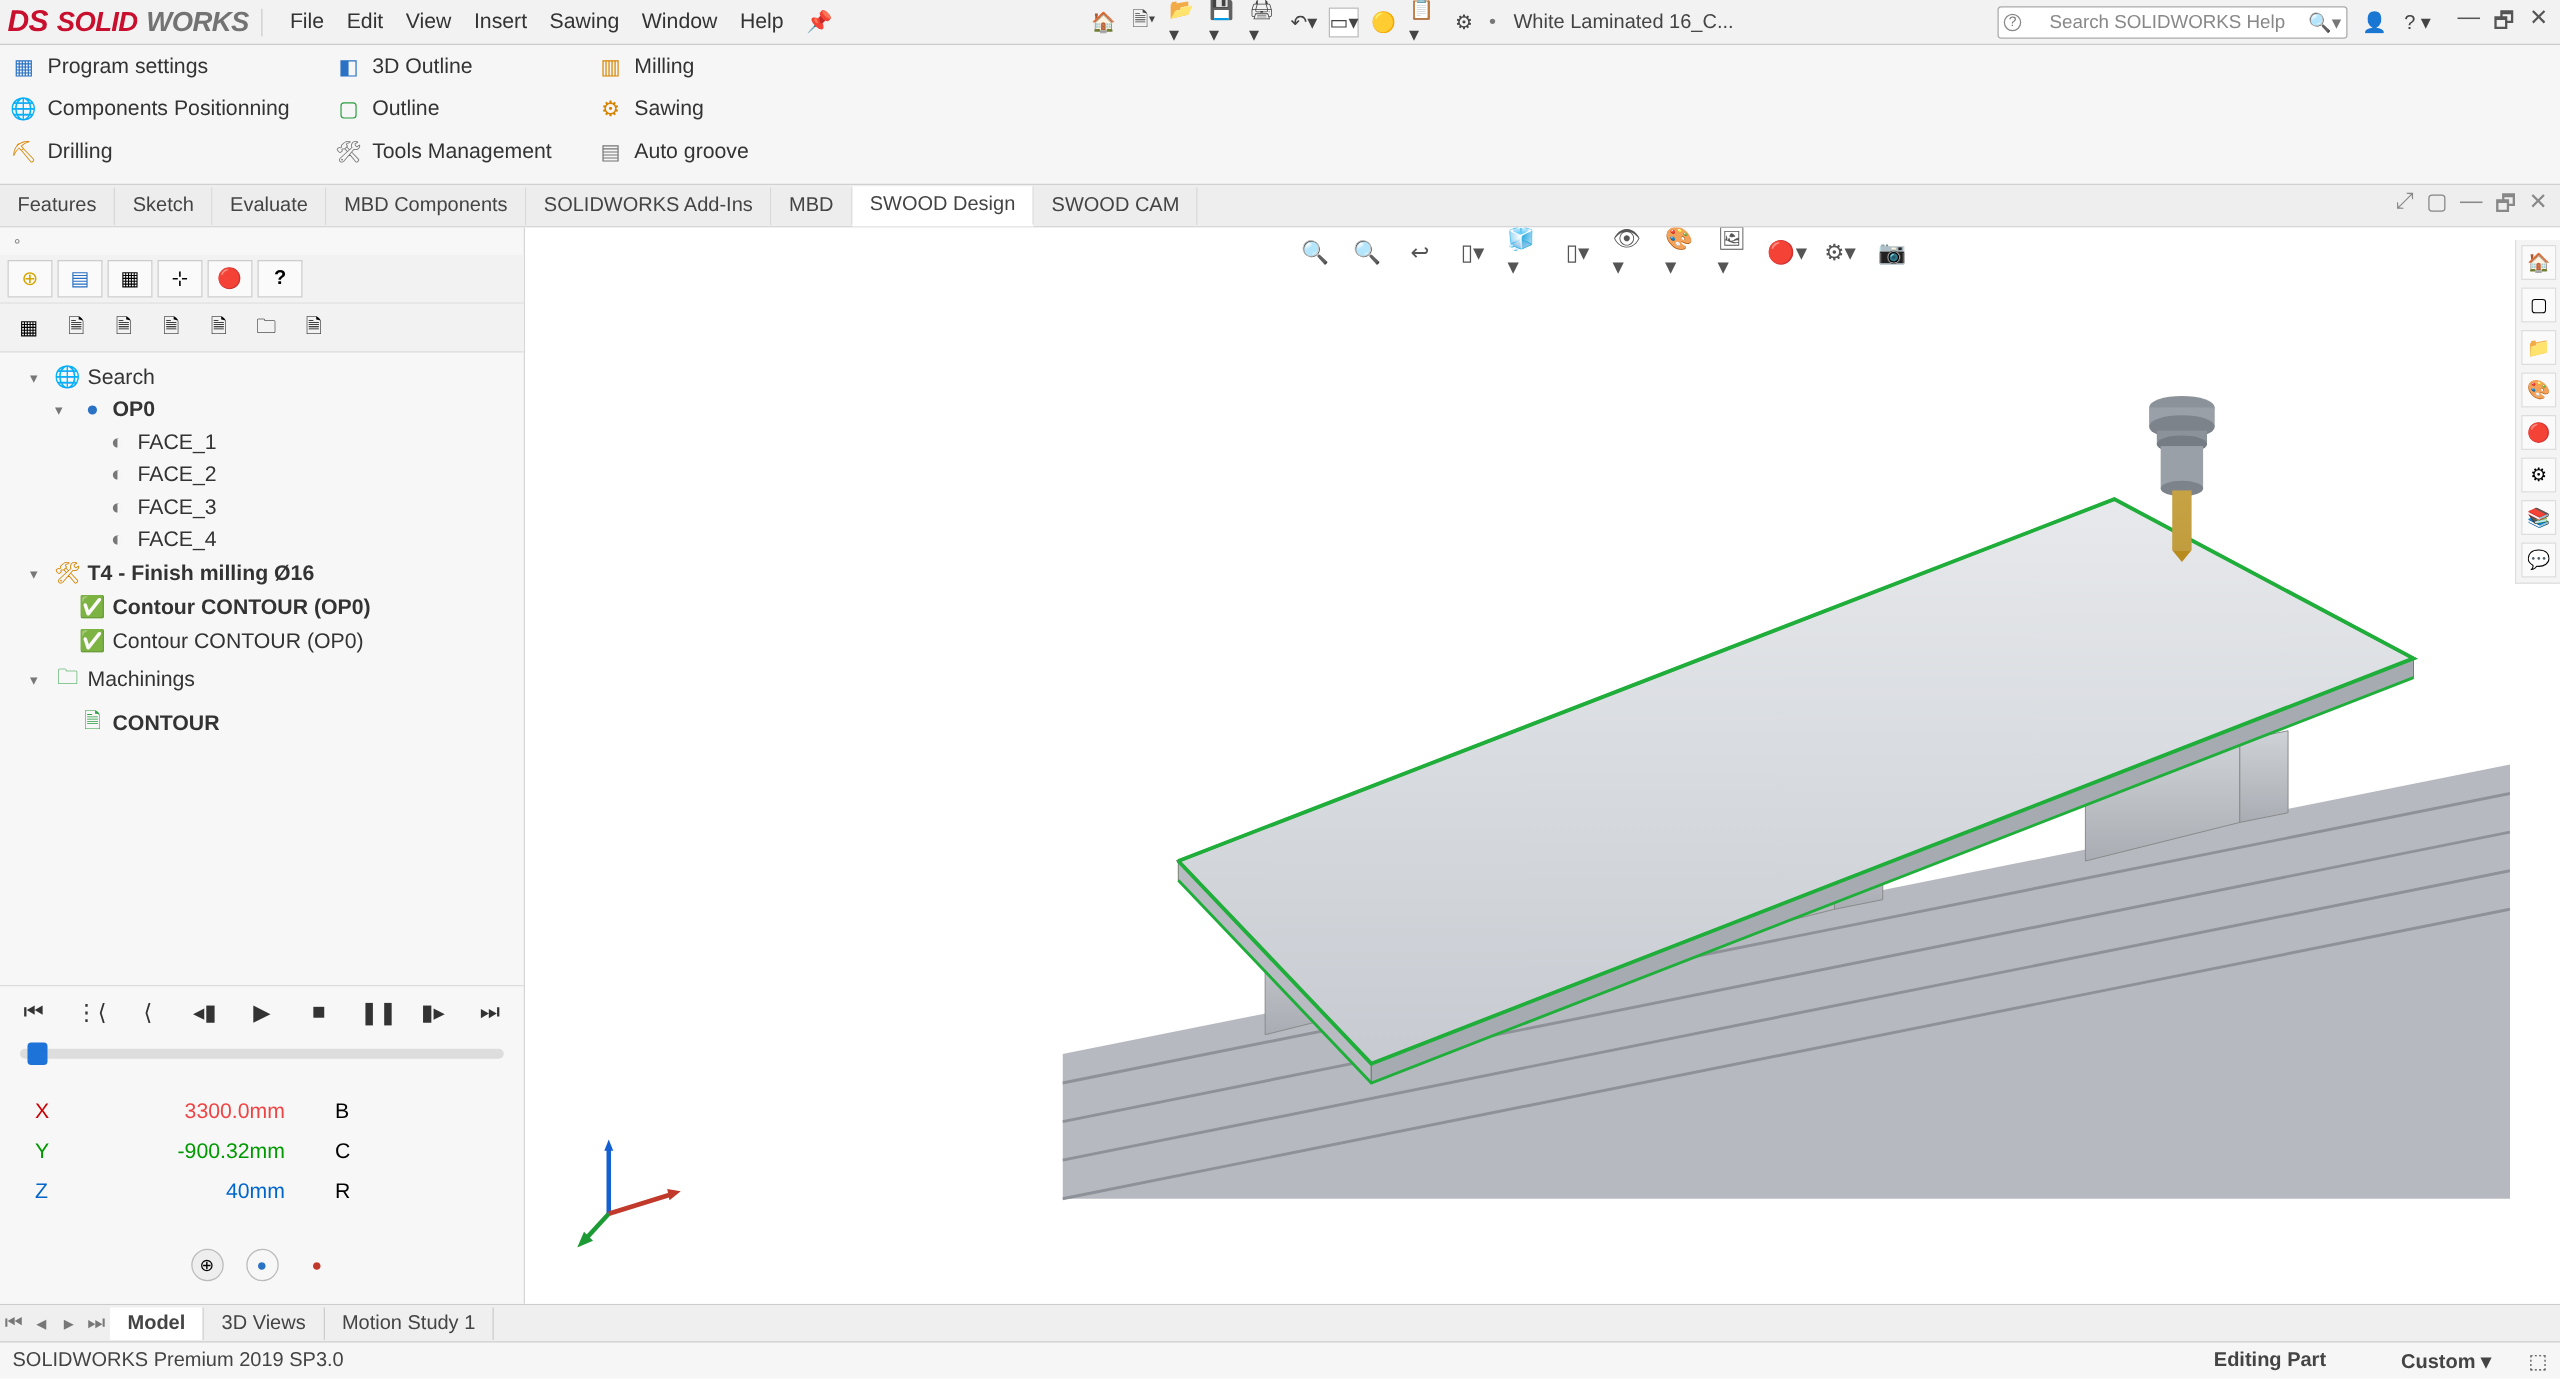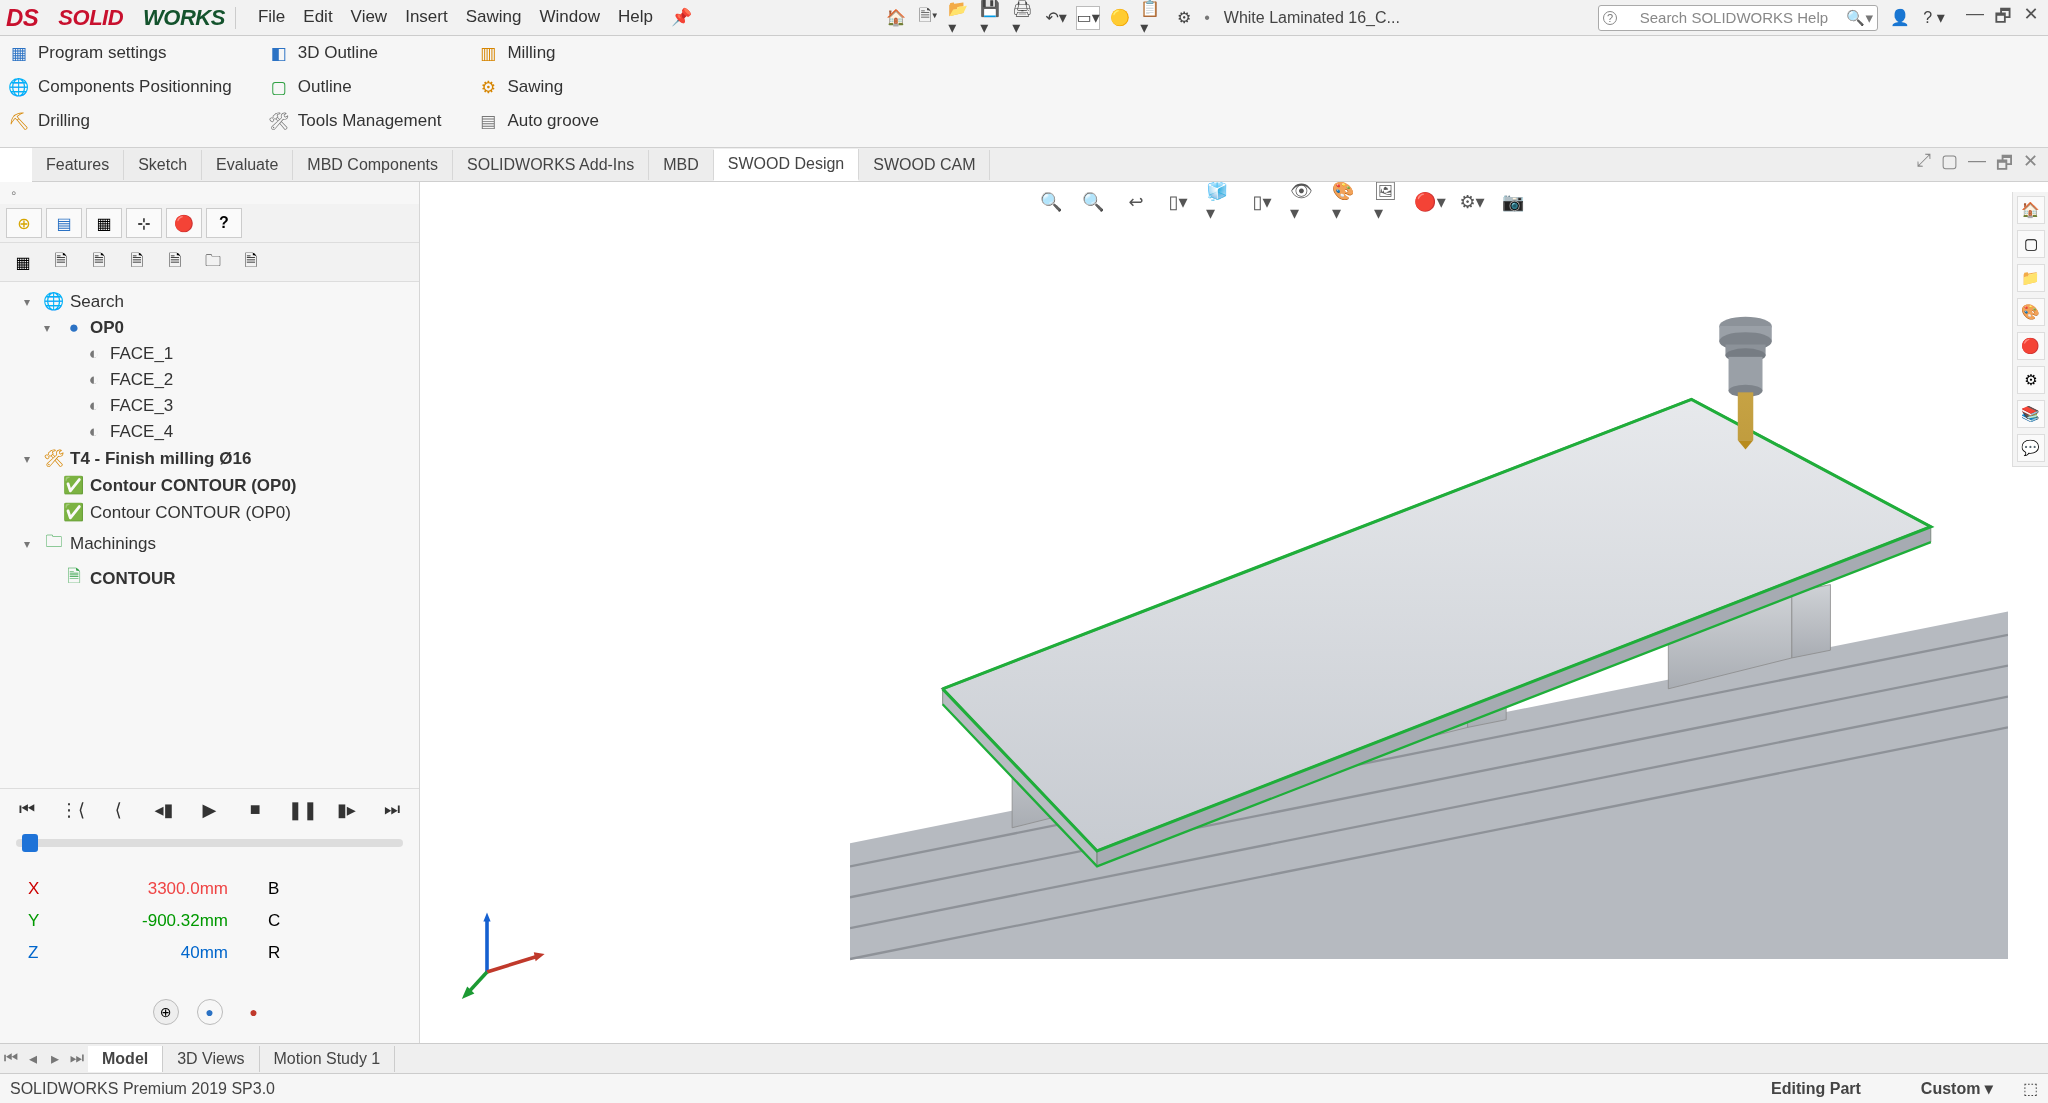--- a/index.html
+++ b/index.html
@@ -1,38 +1,38 @@
 <!DOCTYPE html>
 <html><head>
 <meta charset="utf-8">
 <style>
 * { box-sizing: border-box; margin: 0; padding: 0; font-family: "Segoe UI", Tahoma, sans-serif; }
 html, body { width: 2048px; height: 1103px; background: #fff; overflow: hidden; user-select: none; }
 
 
 .titlebar { display: flex; align-items: center; height: 36px; background: #f2f2f2; border-bottom: 1px solid #ccc; padding: 0 6px; gap: 10px; }
-.logo { display: flex; align-items: center; gap: 20px; font-weight: 700; font-style: italic; color: #c8102e; font-size: 22px; letter-spacing: -0.5px; text-align: center;}
-.logo span.dark { color: #14532d; font-style: italic;}
+.logo { display: flex; align-items: center; gap: 7px; font-weight: 700; font-style: italic; color: #c8102e; font-size: 22px; letter-spacing: -0.5px; text-align: center;}
+.logo span.dark { color: #737373; font-style: italic;}
 .menu { display: flex; gap: 18px; margin-left: 12px; font-size: 17px; color: #333; }
 .menu span { cursor: default; }
 .title-spacer { flex: 1; display:flex; align-items:center; gap:8px; justify-content:center;}
 .icon-btn { width: 24px; height: 24px; display: inline-flex; align-items:center; justify-content:center; font-size: 16px; color:#444; }
 .doc-name { font-size: 16px; color: #444; margin: 0 6px;}
 .search-box { display:flex; align-items:center; border:1px solid #aaa; border-radius:3px; height:26px; width:280px; background:#fff; padding:0 4px; font-size:15px; color:#888;}
 .search-box .q { font-size:11px; border:1px solid #888; border-radius:50%; width:14px; height:14px; display:inline-flex; align-items:center; justify-content:center; margin-right:4px; color:#777;}
 .win-controls { display:flex; gap:6px; margin-left:8px; }
 .win-controls span { width:22px; text-align:center; font-size:18px; color:#555;}
 
 
 .cmd-ribbon { display:flex; background:#f6f6f6; border-bottom:1px solid #d0d0d0; height:112px; padding:6px 8px; gap:36px; }
 .cmd-col { display:flex; flex-direction:column; gap:12px; }
 .cmd-item { display:flex; align-items:center; gap:8px; font-size:17px; color:#333; }
 .cmd-item .ic { width:22px; height:22px; display:inline-flex; align-items:center; justify-content:center; }
 
-.tabs-row { display:flex; align-items:center; background:#eeeeee; border-bottom:1px solid #cfcfcf; height:34px; font-size:16px;margin-left:32px; }
+.tabs-row { display:flex; align-items:center; background:#eeeeee; border-bottom:1px solid #cfcfcf; height:34px; font-size:16px; }
 .tab { padding:6px 14px; border-right:1px solid #d7d7d7; color:#444; background:#ededed; }
 .tab.active { background:#fff; border-bottom:2px solid #fff; }
 .tabs-right { margin-left:auto; display:flex; gap:10px; padding-right:10px; color:#888; font-size:18px;}
 
 
 .workspace { display:flex; height:calc(100% - 36px - 112px - 34px - 30px - 30px); position:relative; }
 .side { width:420px; background:#f7f7f7; border-right:1px solid #d6d6d6; display:flex; flex-direction:column; }
 .side-bubble { font-size:12px; color:#888; padding:4px 10px;}
 .side-toolbar { display:flex; gap:4px; padding:4px 6px; border-bottom:1px solid #ddd; background:#f2f2f2;}
 .side-toolbar .tb { width:36px; height:30px; border:1px solid #ccc; background:#fafafa; display:flex; align-items:center; justify-content:center; font-size:16px; }

